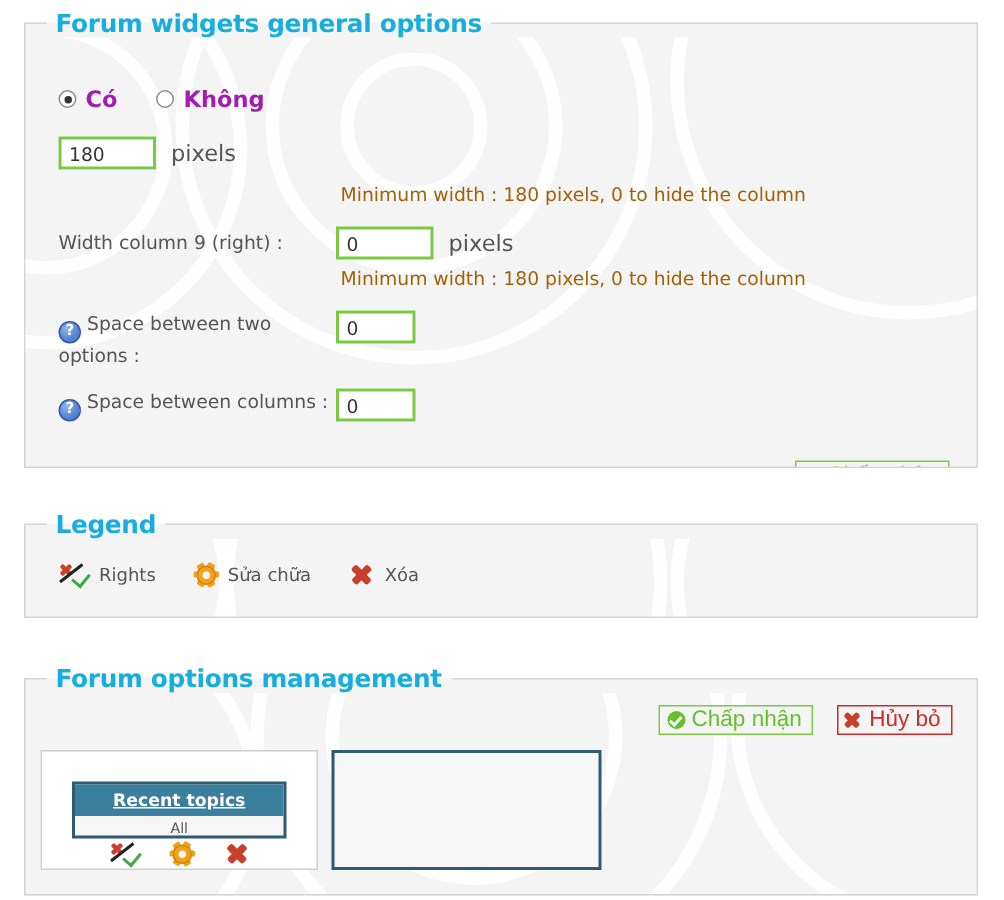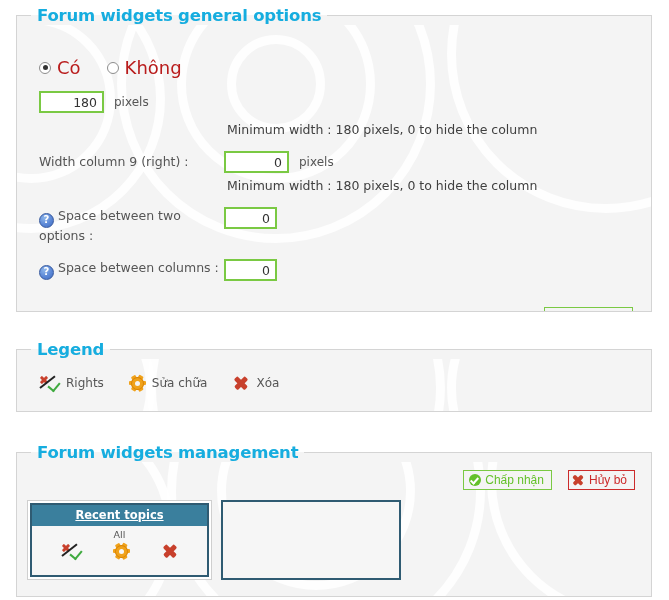--- a/index.html
+++ b/index.html
@@ -43,67 +43,66 @@
     border-radius:50%;
     opacity:.85;
   }
 
   
   #panel-general{left:16px;top:6px;width:634px;height:304px;}
   .row{position:absolute;}
   .lbl{color:#555;font-size:12.5px;line-height:16px;}
   .lbl-wrap{width:185px;}
 
-  .hint{color:#404040;font-size:12.5px;}
+  .hint{color:#a16207;font-size:12.5px;}
 
   .txt{
     box-sizing:border-box;
     border:2px solid #7ac943;
     background:#ffffff;
     height:22px;
     padding:0 5px;
     font-family:"DejaVu Sans","Liberation Sans",sans-serif;
     font-size:12.5px;
     color:#333;
     outline:none;
-    text-align:right;
-  }
-  .unit{color:#555;font-size:12px;}
+  }
+  .unit{color:#555;font-size:15px;}
 
   
   .radio-line{display:flex;align-items:center;gap:6px;}
   .radio{
     width:12px;height:12px;border-radius:50%;
     border:1px solid #8d8d8d;background:#fff;
     box-sizing:border-box;position:relative;display:inline-block;
   }
   .radio.on::after{
     content:"";position:absolute;left:2.5px;top:2.5px;
     width:5px;height:5px;border-radius:50%;background:#333;
   }
-  .radio-label{font-size:18px;color:#b91c1c;}
+  .radio-label{font-size:15px;color:#a21caf;font-weight:bold;}
   .gap-r{display:inline-block;width:14px;}
 
   
   .help{
     width:15px;height:15px;border-radius:50%;
     background:radial-gradient(circle at 35% 30%,#8db6ea 0%,#5b87d6 55%,#3f6cbe 100%);
     border:1px solid #36599f;
     color:#ffffff;font-size:10px;font-weight:bold;
     display:inline-flex;align-items:center;justify-content:center;
     line-height:1;box-sizing:border-box;
     vertical-align:-3px;
   }
 
   
   .btn{
     display:inline-flex;align-items:center;gap:4px;
     box-sizing:border-box;
     background:#f4f4f4;
-    font-size:12px;
+    font-size:15px;
     padding:2px 7px 2px 5px;
     cursor:pointer;
     white-space:nowrap;
     line-height:14px;
   }
   .btn-ok{border:1px solid #7ac943;color:#64c12a;}
   .btn-cancel{border:1px solid #cc2b2b;color:#cc2b2b;padding-left:2px;}
 
   .ico-check{
     width:12px;height:12px;border-radius:50%;
@@ -177,21 +176,21 @@
   #panel-manage{left:16px;top:443px;width:634px;height:152px;}
   .manage-actions{
     position:absolute;right:16px;top:8px;display:flex;gap:16px;align-items:center;z-index:3;
   }
   .widget-cols{
     position:absolute;left:10px;top:38px;display:flex;gap:9px;align-items:flex-start;z-index:3;
   }
 
   .col-left{
     width:185px;height:80px;box-sizing:border-box;
-    background:#ffffff;border:1px solid #cfcfcf;padding:2px;
+    background:#ffffff;border:1px solid #cfcfcf;padding:20px;
   }
   .widget-box{
     box-sizing:border-box;height:100%;
     border:2px solid #2f5b72;background:#f6f6f6;
     display:flex;flex-direction:column;
   }
   .widget-title{
     background:#3a7f9d;color:#ffffff;
     font-size:11.5px;font-weight:bold;
     text-align:center;padding:4px 0 4px;
@@ -328,21 +327,21 @@
 
       <div class="legend-item">
         <span class="ico-x big"></span>
         <span class="t">Xóa</span>
       </div>
 
     </div>
   </fieldset>
 
   <fieldset class="panel" id="panel-manage">
-    <legend>Forum widgets management</legend>
+    <legend>Forum options management</legend>
 
     <div class="wm">
       <i style="left:-80px;top:-50px;width:220px;height:220px;"></i>
       <i style="left:150px;top:-130px;width:300px;height:300px;"></i>
       <i style="left:200px;top:-70px;width:180px;height:180px;"></i>
       <i style="left:470px;top:-120px;width:260px;height:260px;"></i>
     </div>
 
     <div class="manage-actions">
       <button class="btn btn-ok">

